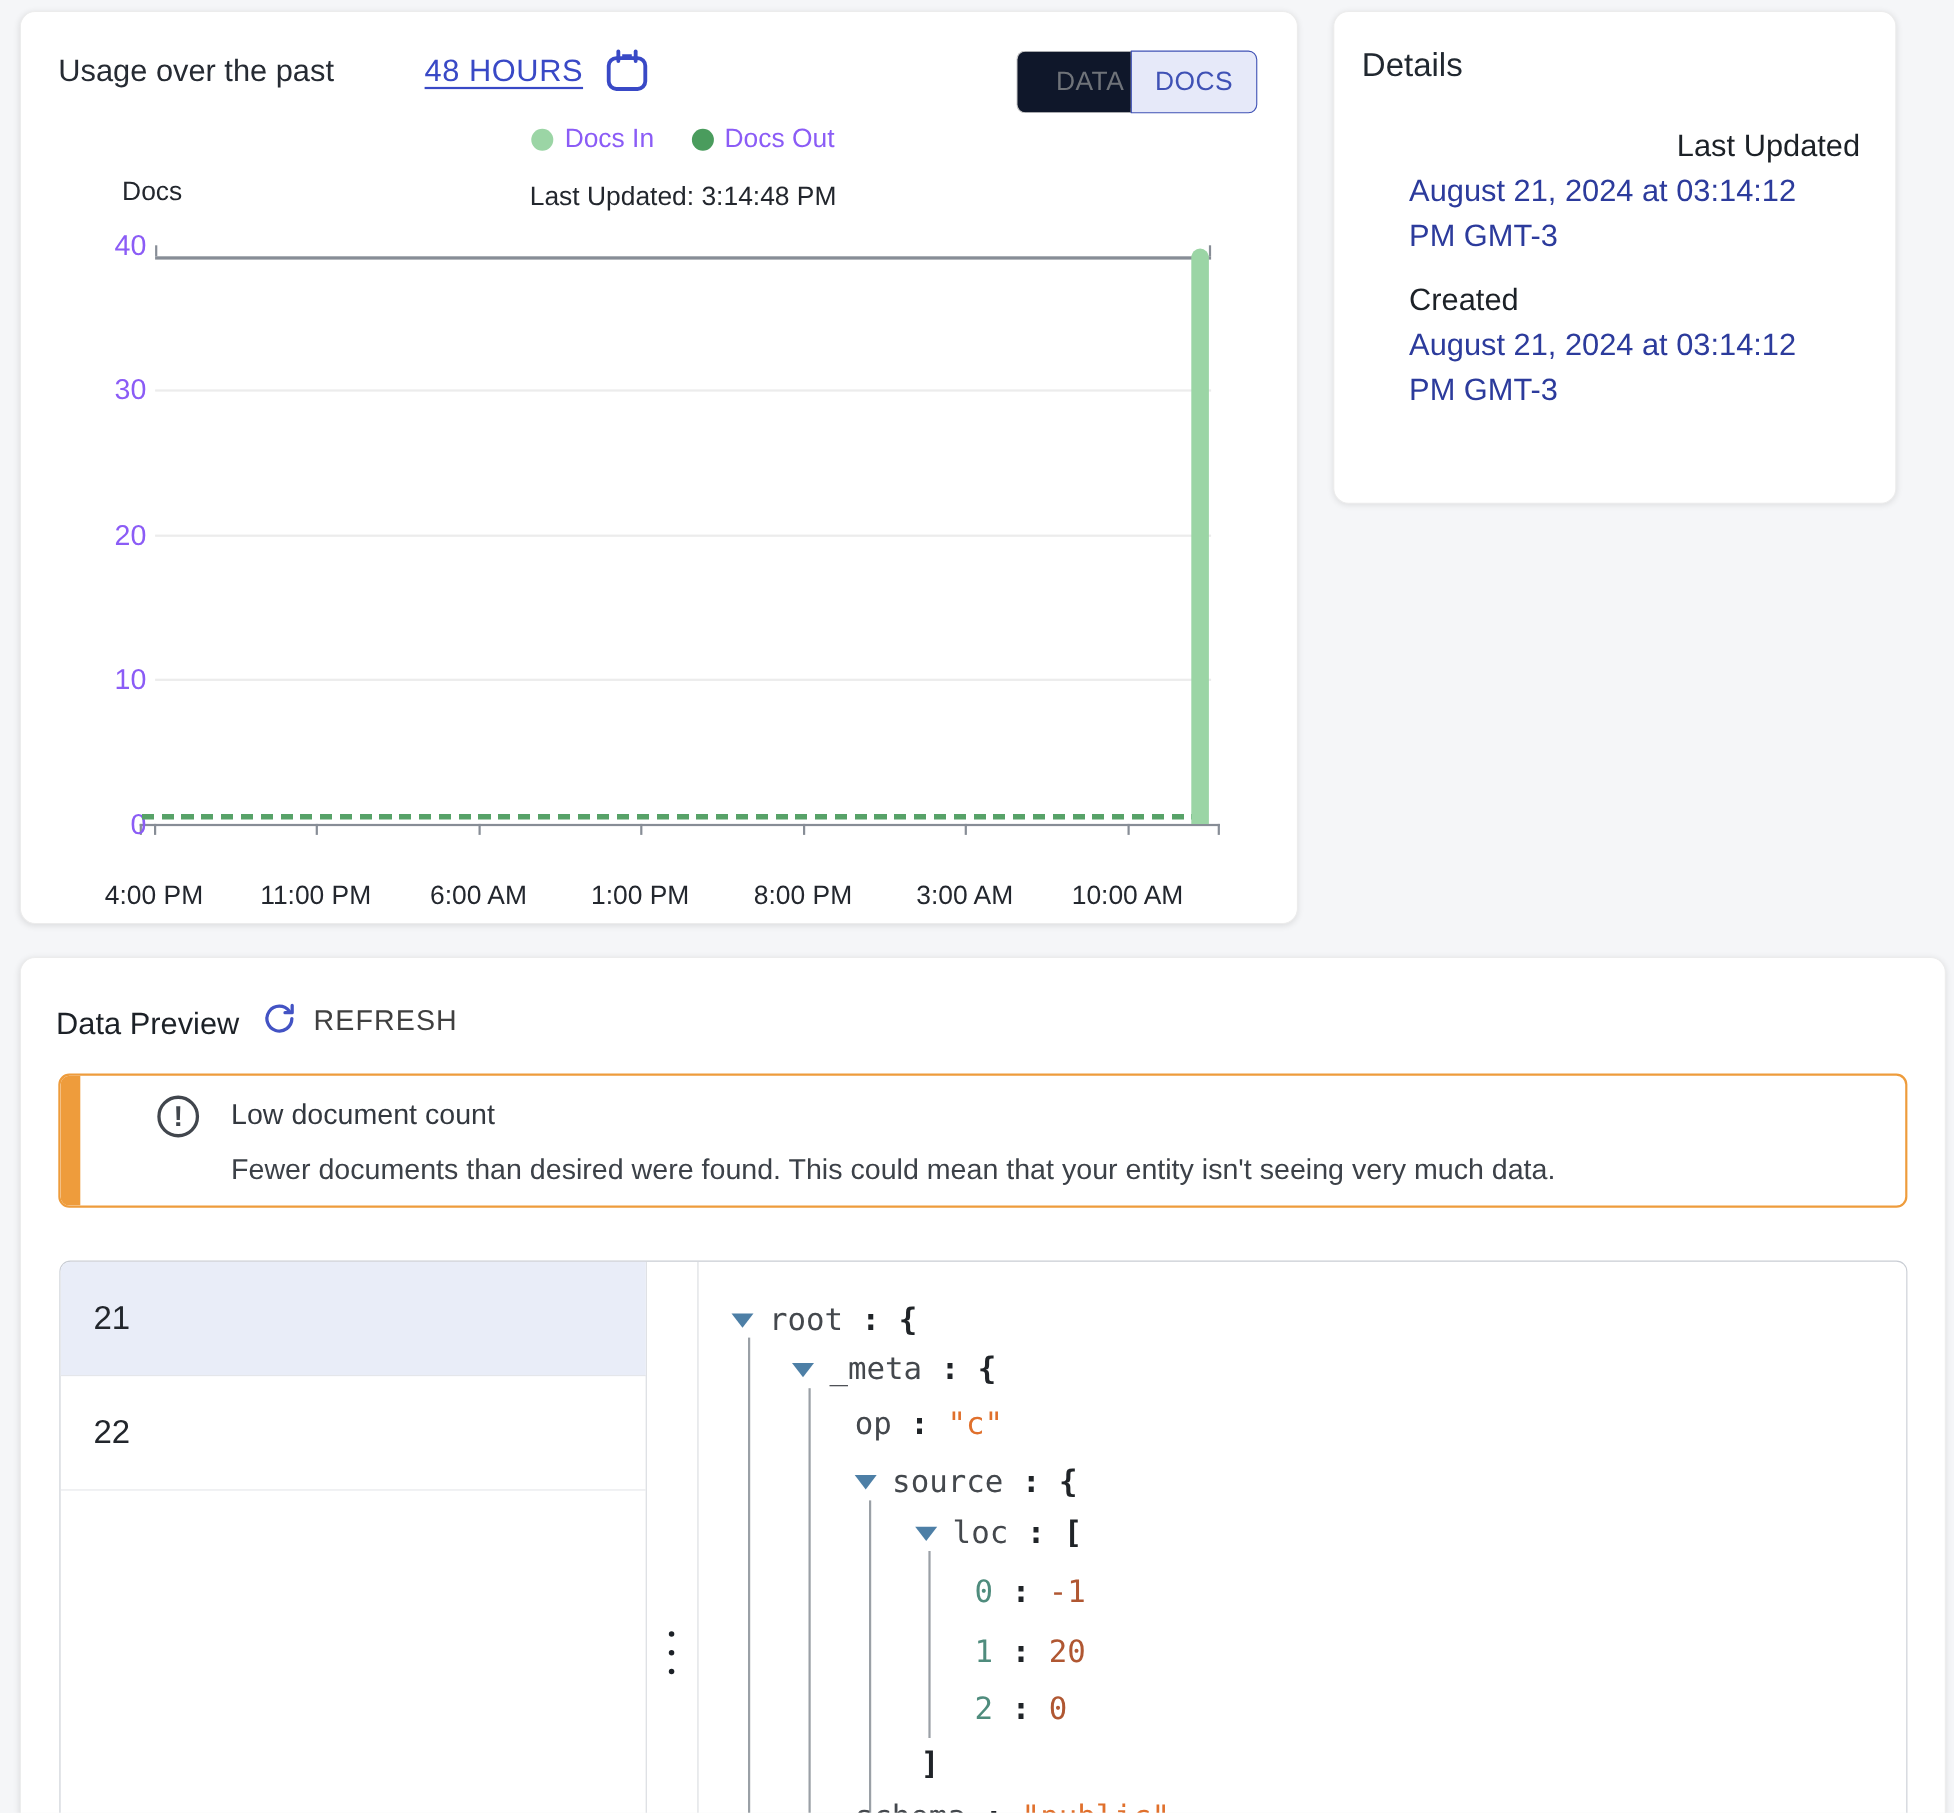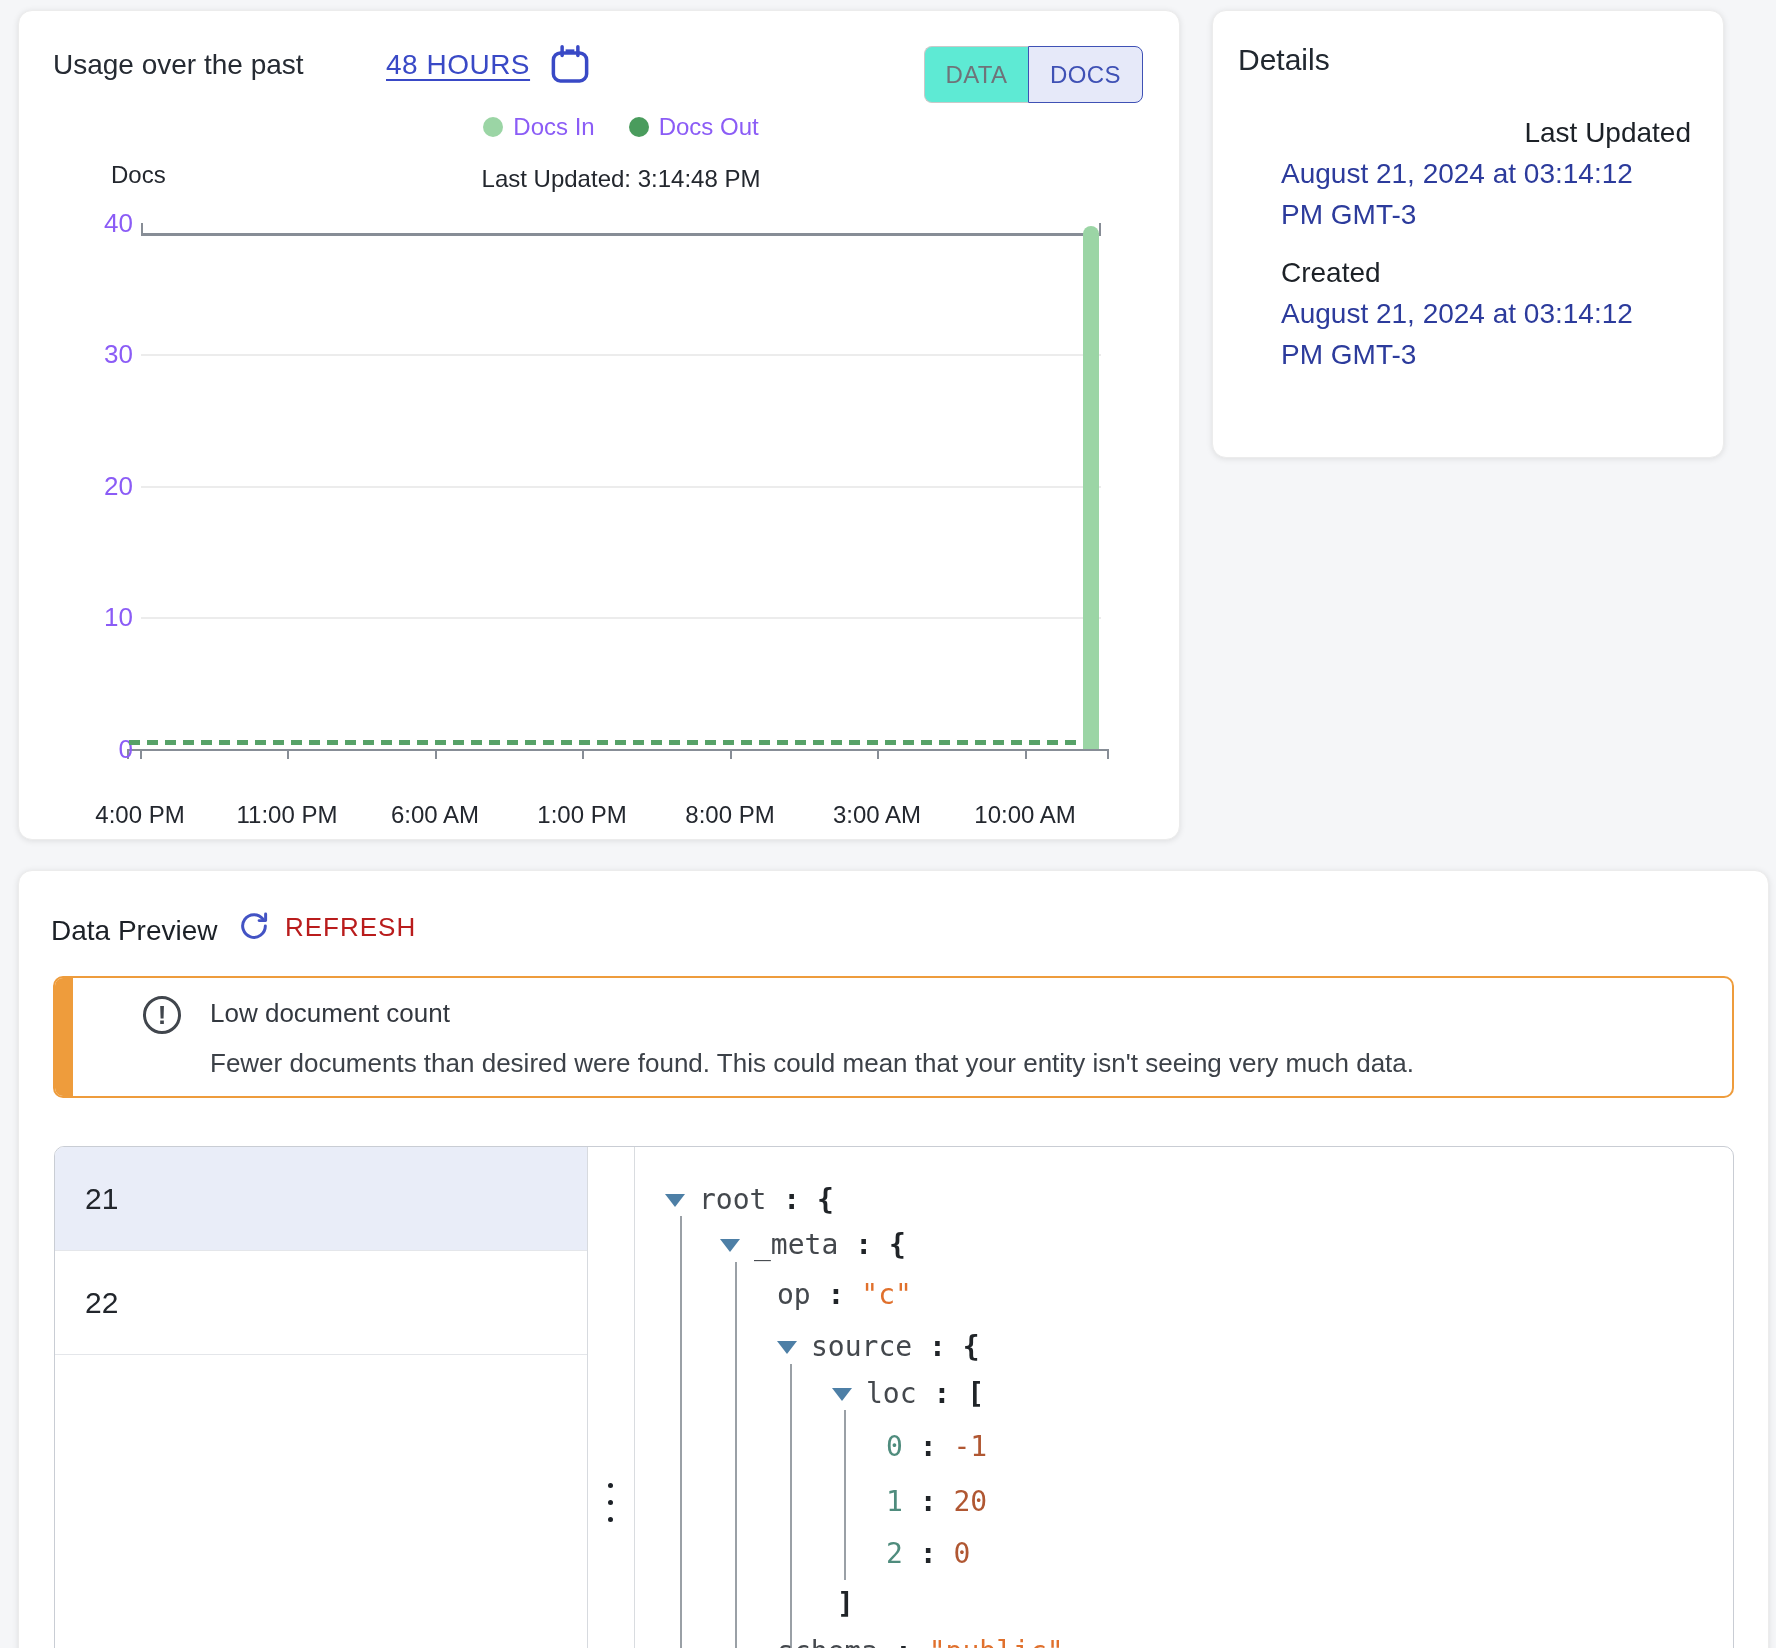--- a/index.html
+++ b/index.html
@@ -19,22 +19,22 @@
     position:absolute;left:367px;top:38px;font-size:28px;font-weight:500;color:#3949c6;
     text-decoration:underline;text-underline-offset:5px;cursor:pointer;letter-spacing:.5px;
   }
   .cal-icon{position:absolute;left:530px;top:32px;}
   .toggle{position:absolute;left:905px;top:35px;display:flex;}
   .toggle button{
     height:57px;font-size:24px;letter-spacing:.4px;font-weight:500;cursor:pointer;
     font-family:"Liberation Sans",sans-serif;
   }
   .toggle .t-data{
-    width:104px;background:#5eead4;color:#6f7379;border:1.5px solid #c9c9c9;
-    border-radius:8px 0 0 8px;border-right:none;
+    width:104px;background:#0f172a;color:#6f7379;border:1.5px solid #c9c9c9;
+    border-radius:8px 0 0 8px;border-right:none;text-align:right;
   }
   .toggle .t-docs{
     width:115px;background:#e6e9f9;color:#3f51b5;border:1.5px solid #3f51b5;
     border-radius:0 8px 8px 0;
   }
   .legend{position:absolute;left:122px;top:102px;width:960px;display:flex;justify-content:center;gap:34px;}
   .legend .item{display:flex;align-items:center;gap:10px;font-size:24px;color:#8b5cf6;justify-content:flex-end;}
   .dot{width:20px;height:20px;border-radius:50%;}
   .dot-in{background:#9bd5a5;}
   .dot-out{background:#4a9c5d;}
@@ -54,21 +54,21 @@
     position:absolute;left:1064px;top:215px;width:16px;height:523px;
     background:#9bd5a5;border-radius:8px 8px 0 0;
   }
   
   .details-title{position:absolute;left:25px;top:32px;font-size:30px;color:#212830;}
   .d-label{position:absolute;left:68px;width:410px;font-size:28px;color:#1c2127;}
   .d-value{position:absolute;left:68px;width:400px;font-size:28px;line-height:41px;color:#2c3b9c;}
   
   .dp-title{position:absolute;left:32px;top:44px;font-size:28px;color:#1c2127;}
   .refresh-btn{position:absolute;left:218px;top:38px;display:flex;align-items:center;gap:14px;cursor:pointer;background:none;border:none;padding:0;}
-  .refresh-label{font-size:26px;font-weight:500;letter-spacing:1px;color:#b91c1c;font-family:"Liberation Sans",sans-serif;}
+  .refresh-label{font-size:26px;font-weight:500;letter-spacing:1px;color:#404040;font-family:"Liberation Sans",sans-serif;}
   .banner{
     position:absolute;left:34px;top:105px;width:1681px;height:122px;
     border:2px solid #ee9c3c;border-radius:10px;background:#fff;overflow:hidden;box-sizing:border-box;
   }
   .banner-bar{position:absolute;left:0;top:0;bottom:0;width:18px;background:#ee9c3c;}
   .warn-icon{
     position:absolute;left:88px;top:18px;width:38px;height:38px;border:3px solid #41464d;border-radius:50%;
     display:flex;align-items:center;justify-content:center;font-size:26px;font-weight:bold;color:#41464d;box-sizing:border-box;
   }
   .banner-title{position:absolute;left:155px;top:20px;font-size:26px;font-weight:500;color:#33383f;}

